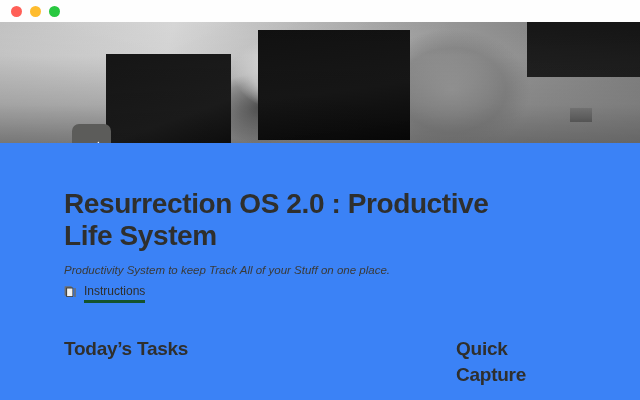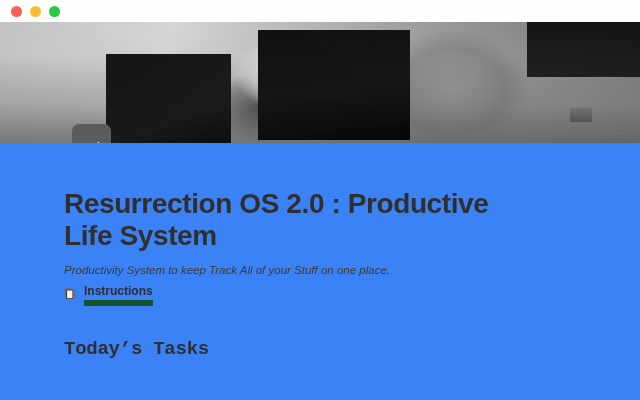--- a/index.html
+++ b/index.html
@@ -148,32 +148,30 @@
     display: flex;
     align-items: center;
     gap: 7px;
     cursor: pointer;
   }
   .book-icon { display: block; }
   .instructions-label {
     font-size: 12px;
     line-height: 16px;
     color: #2f2f2d;
-    border-bottom: 6px solid #14532d;
+    border-bottom: 3px solid #14532d;
     padding-bottom: 1px;
-    font-weight: bold;
   }
 
   
   .col-left {
     position: absolute;
     left: 64px;
     top: 193px;
     width: 370px;
-    font-family: Liberation Mono, monospace;
   }
   .col-right {
     position: absolute;
     left: 456px;
     top: 193px;
     width: 120px;
   }
   .col-heading {
     margin: 0;
     font-size: 19px;
@@ -222,15 +220,18 @@
           <rect x="10.2" y="2.9" width="1.6" height="9.1" rx="0.5" fill="#6f6f6d"></rect>
         </svg>
       </span>
       <span class="instructions-label">Instructions</span>
     </div>
 
     <div class="col-left">
       <h2 class="col-heading">Today’s Tasks</h2>
     </div>
 
+    <div class="col-right">
+      <h2 class="col-heading">Quick Capture</h2>
+    </div>
 
   </div>
 </div>
 
 </body></html>

